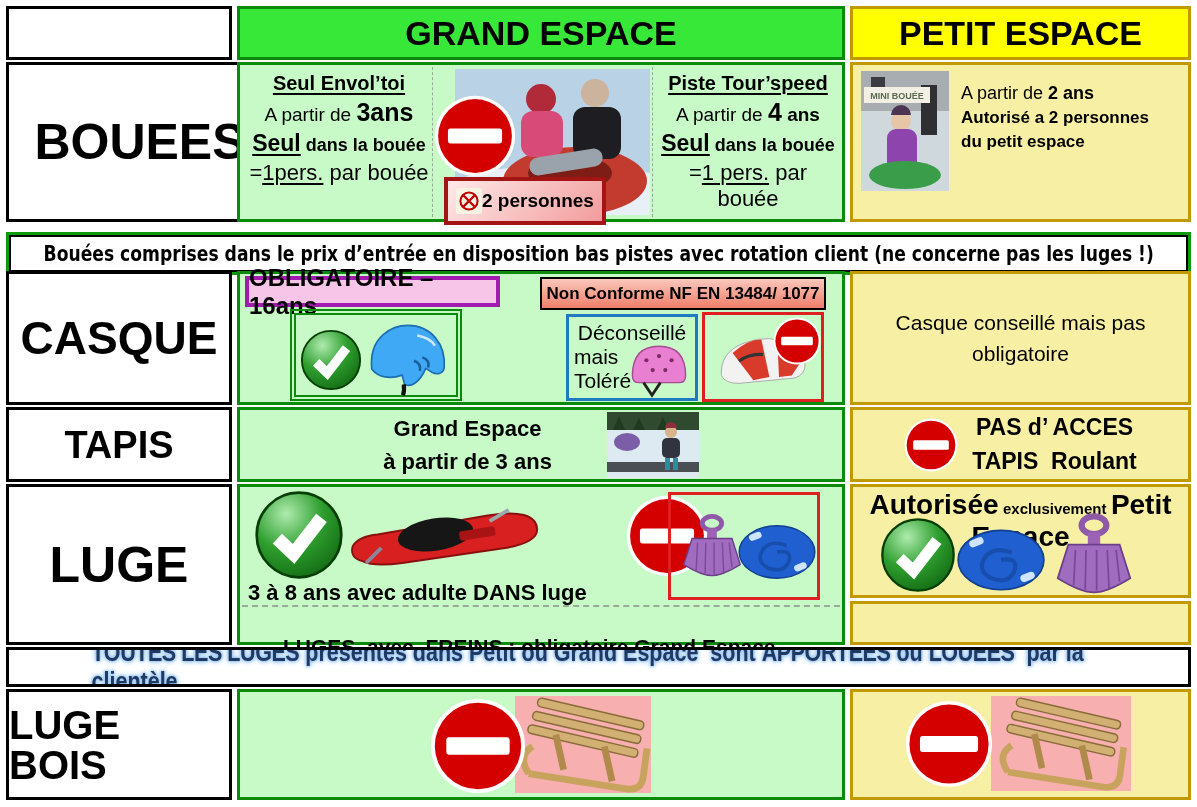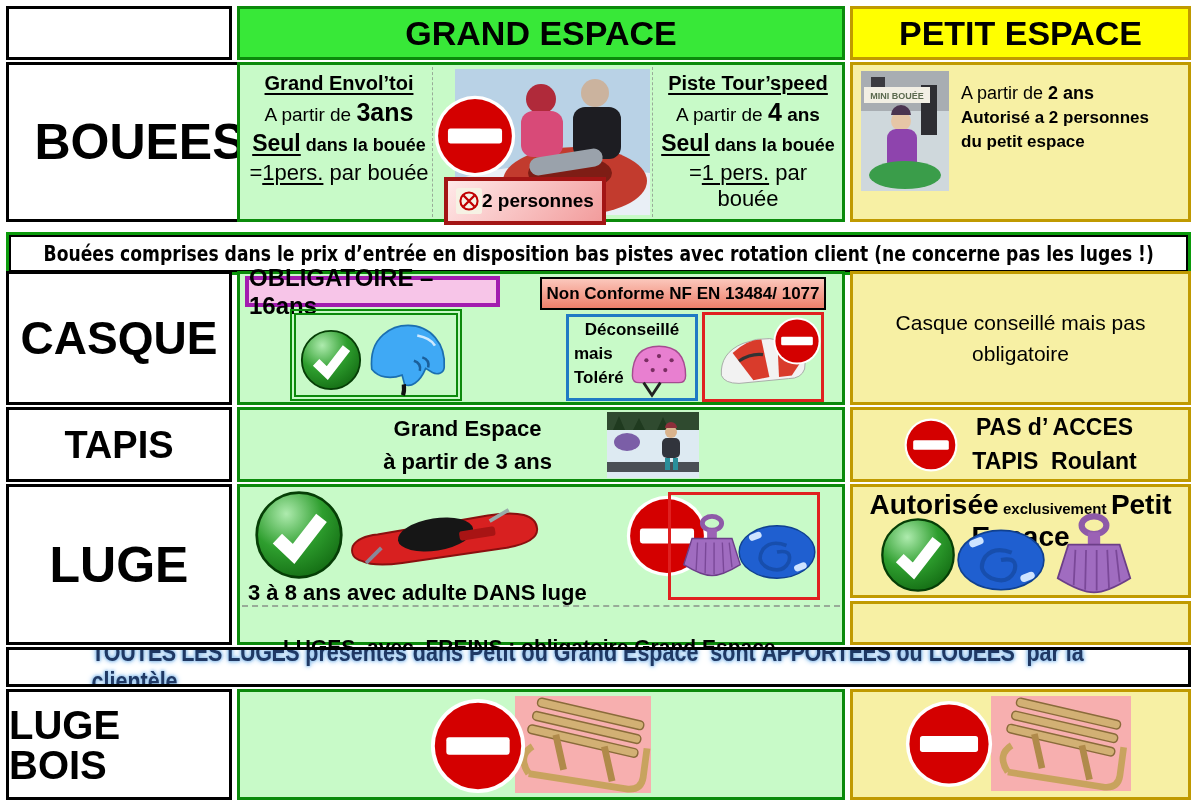--- a/index.html
+++ b/index.html
@@ -70,21 +70,21 @@
   .badge2p span{font-weight:bold;font-size:19px;}
 
   
   .obligbox{border:4px solid #a21caf;background:#F7C5E8;display:flex;align-items:center;justify-content:center;
             font-weight:bold;font-size:24px;}
   .ncbox{border:2px solid #000;background:linear-gradient(#FBC7BC,#EF7F6A);display:flex;align-items:center;
          justify-content:center;font-weight:bold;font-size:17px;}
   .greenbox{border:6px double #0B8A0B;}
   .bluebox{border:3px solid #1F7AC4;}
   .redbox{border:3px solid #E02020;}
-  .decline{font-weight:bold;font-size:17px;line-height:1.35;}
+  .decline{font-weight:normal;font-size:21px;line-height:1.35;}
 
   .captxt{font-weight:bold;font-size:22px;}
   .freins{font-weight:bold;font-size:21px;white-space:pre-wrap;}
   .dashh{border-top:2px dashed #98AB98;height:0;}
 
   .pinkphoto{background:#F7AFAF;}
 
   .tapistxt{font-weight:bold;font-size:22px;line-height:1.5;text-align:center;}
   .ptapistxt{font-weight:bold;font-size:23px;line-height:1.45;text-align:center;}
   .pcasquetxt{font-size:21px;text-align:center;line-height:1.5;width:85%;}
@@ -122,21 +122,21 @@
 
   <div class="abs lcell c-label-bouees">
     <span class="rowlab f50">BOUEES</span>
   </div>
 
   <div class="abs gcell c-g-bouees">
     <div class="abs dashv" style="left:192px;"></div>
     <div class="abs dashv" style="left:412px;"></div>
 
     <div class="abs bg-left">
-      <div class="bline"><span class="btitle u">Grand Envol’toi</span></div>
+      <div class="bline"><span class="btitle u">Seul Envol’toi</span></div>
       <div class="bline"><span>A partir de </span><span class="big">3ans</span></div>
       <div class="bline"><span class="bseul u">Seul</span><span class="bseul-rest"> dans la bouée</span></div>
       <div class="bline bpers"><span>=</span><span class="u">1pers.</span><span> par bouée</span></div>
     </div>
 
     <svg class="abs" style="left:215px;top:4px;" width="195" height="146" viewBox="0 0 195 146">
       <rect width="195" height="146" fill="#b9d2e6"></rect>
       <path d="M0 112 Q60 86 195 104 L195 146 L0 146Z" fill="#e9eff6"></path>
       <ellipse cx="120" cy="112" rx="72" ry="34" fill="#c23b2e"></ellipse>
       <ellipse cx="115" cy="104" rx="42" ry="18" fill="#7e1d15"></ellipse>

